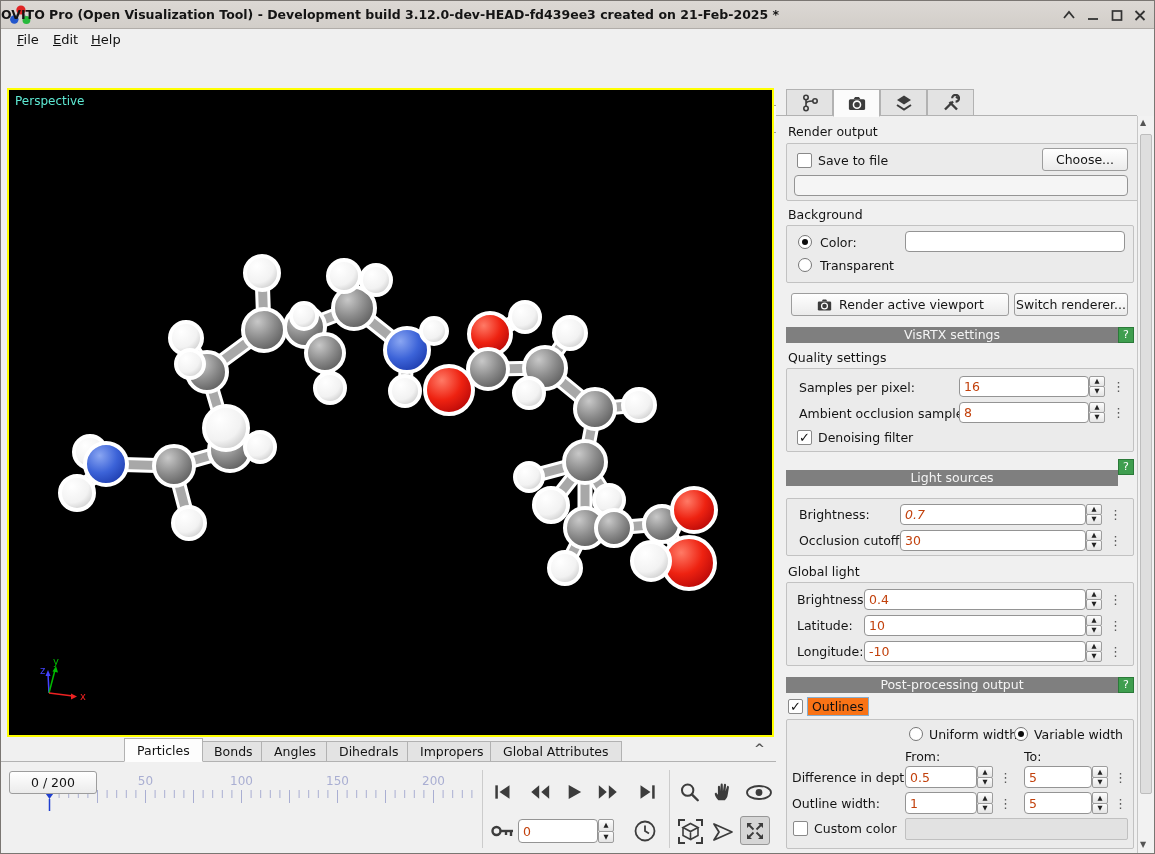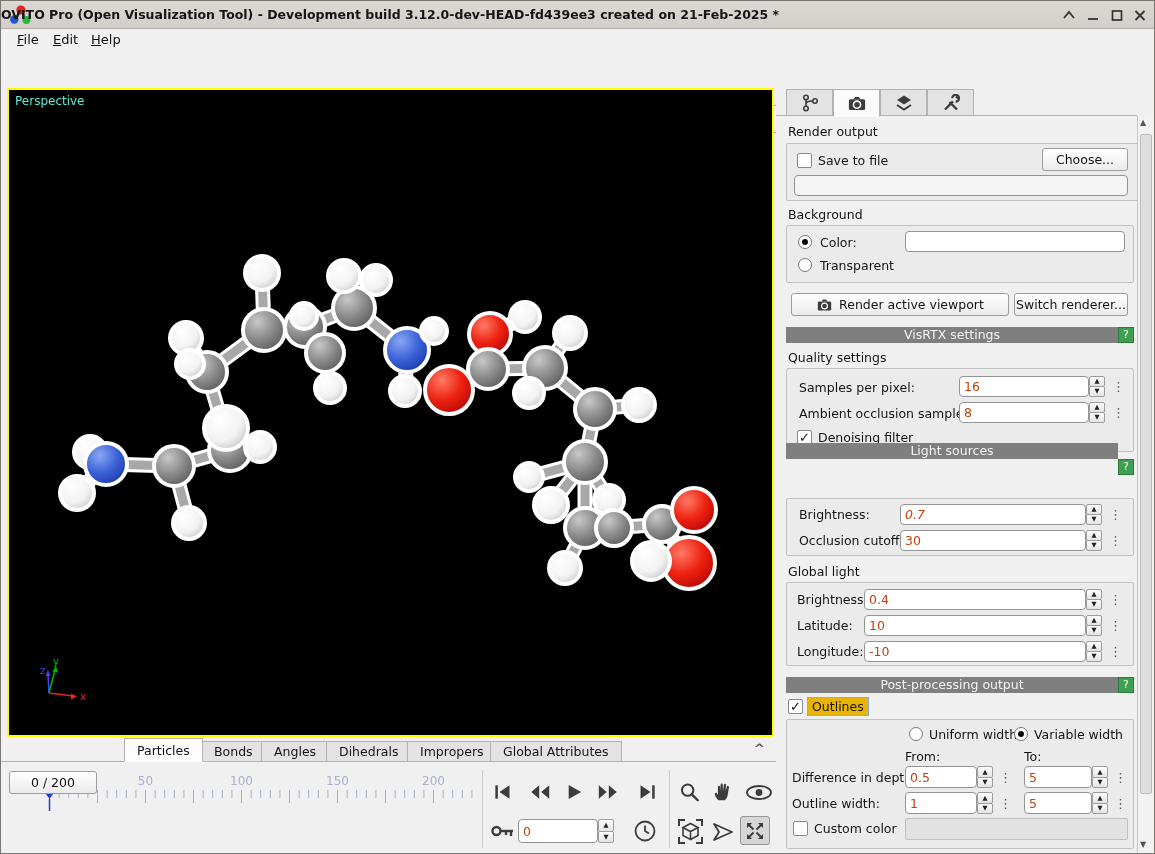--- a/index.html
+++ b/index.html
@@ -23,21 +23,21 @@
   .radio{width:14px;height:14px;border:1px solid #767676;border-radius:50%;background:#fff;display:flex;align-items:center;justify-content:center;}
   .radio .dot{width:6px;height:6px;border-radius:50%;background:#0d0d0d;}
   .spin{width:16px;display:flex;flex-direction:column;}
   .spin>div{flex:1;background:linear-gradient(#fdfdfd,#e4e4e4);border:1px solid #9d9d9d;font-size:6.5px;line-height:1;display:flex;align-items:center;justify-content:center;color:#222;border-radius:2px;}
   .spin>div:last-child{margin-top:-1px;}
   .kebab{font-size:13px;color:#5a5a5a;line-height:1;letter-spacing:0;}
   .ptab{width:47px;height:27px;background:#e3e3e3;border:1px solid #b2b2b2;display:flex;align-items:center;justify-content:center;top:88px;}
   .ptab.sel{background:#fbfbfb;height:28px;border-bottom:1px solid #fbfbfb;z-index:3;}
   .btab{height:21px;top:740px;background:#e3e3e3;border:1px solid #b2b2b2;display:flex;align-items:center;justify-content:center;font-size:12.5px;color:#141414;padding:0 12px;}
   .btab.sel{top:737px;height:24px;background:#fdfdfd;border-bottom:1px solid #fdfdfd;z-index:3;}
-  .hl{background:#eab308;border:1px solid #87aecf;font-size:12.5px;color:#111;padding:1px 4px;}
+  .hl{background:#f97316;border:1px solid #87aecf;font-size:12.5px;color:#111;padding:1px 4px;}
   .disfield{background:#e2e2e2;border:1px solid #c0c0c0;border-radius:2px;}
   svg{display:block;}
 </style>
 </head>
 <body>
 
 <div class="win">
 
   <div class="abs titlebar">
     <svg class="abs" style="left:8px;top:3px" width="22" height="22" viewBox="0 0 24 24">
@@ -368,21 +368,21 @@
       <input class="abs field" style="left: 172px; top: 33px; width: 130px; height: 21px;" value="8">
       <div class="abs spin" style="left:302px;top:33px;height:21px">
           <div>▲</div>
           <div>▼</div>
         </div>
       <span class="abs kebab" style="left:325px;top:37px">⋮</span>
       <div class="abs cb" style="left:10px;top:61px">✓</div>
       <span class="abs lbl" style="left:31px;top:61px">Denoising filter</span>
     </div>
 
-    <div class="abs hdr" style="left:10px;top:357px;width:332px">Light sources</div>
+    <div class="abs hdr" style="left:10px;top:384px;width:332px">Light sources</div>
     <div class="abs helpbtn" style="left:342px;top:373px">?</div>
     <span class="abs lbl" style="left:12px;top:419px">Ambient light</span>
     <div class="abs grp" style="left:10px;top:412px;width:348px;height:58px">
       <span class="abs lbl" style="left:12px;top:8px">Brightness:</span>
       <input class="abs field" style="left: 113px; top: 5px; width: 186px; height: 21px; font-style: italic;" value="0.7">
       <div class="abs spin" style="left:299px;top:5px;height:21px">
           <div>▲</div>
           <div>▼</div>
         </div>
       <span class="abs kebab" style="left:322px;top:9px">⋮</span>

